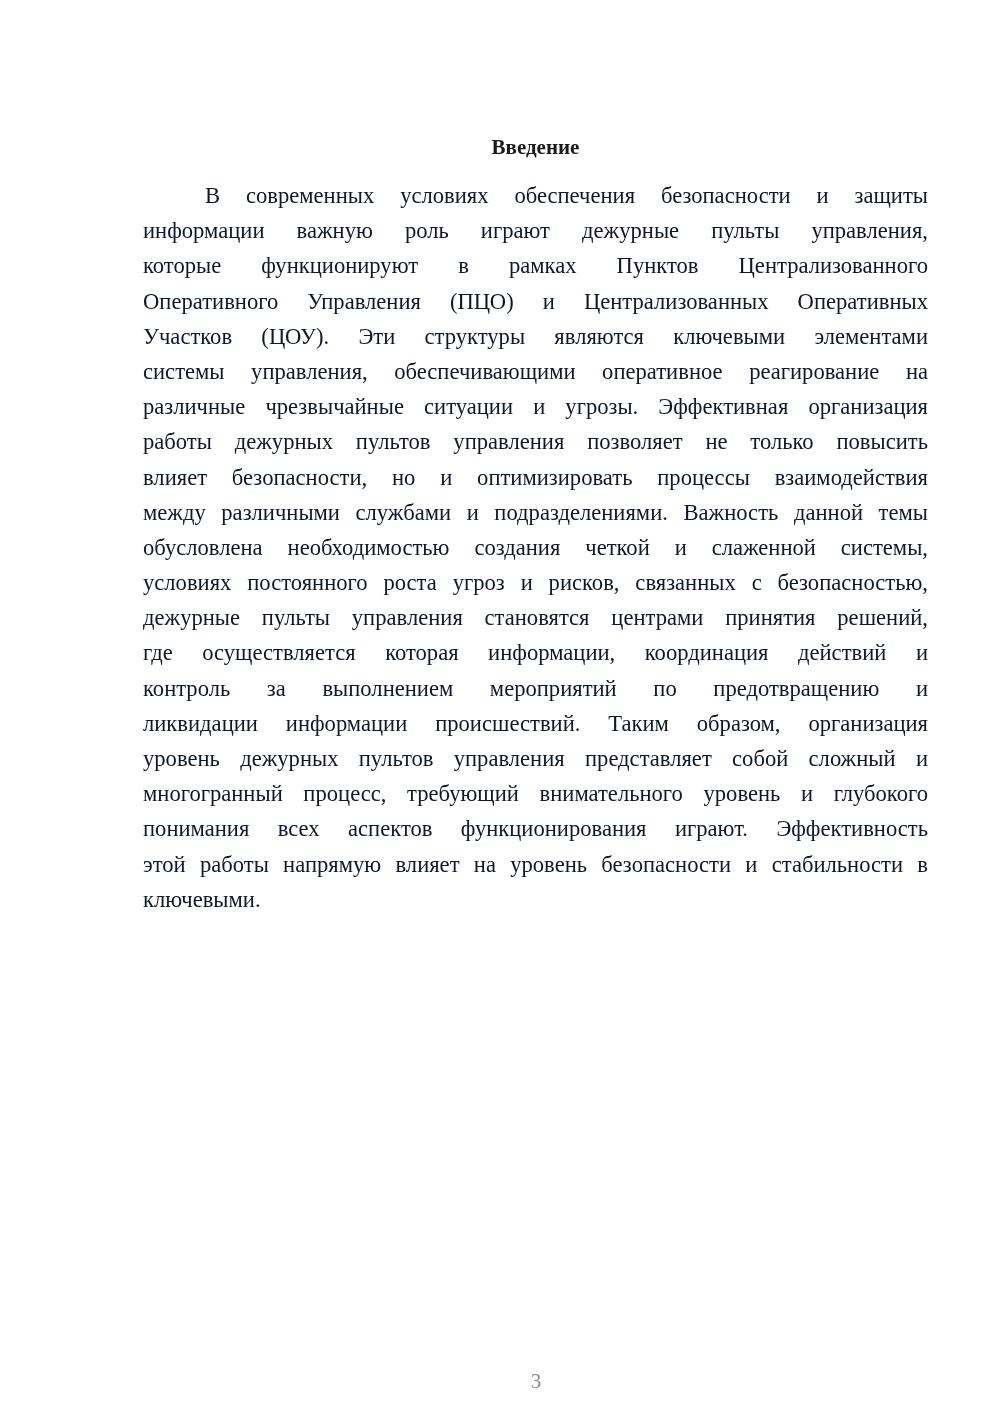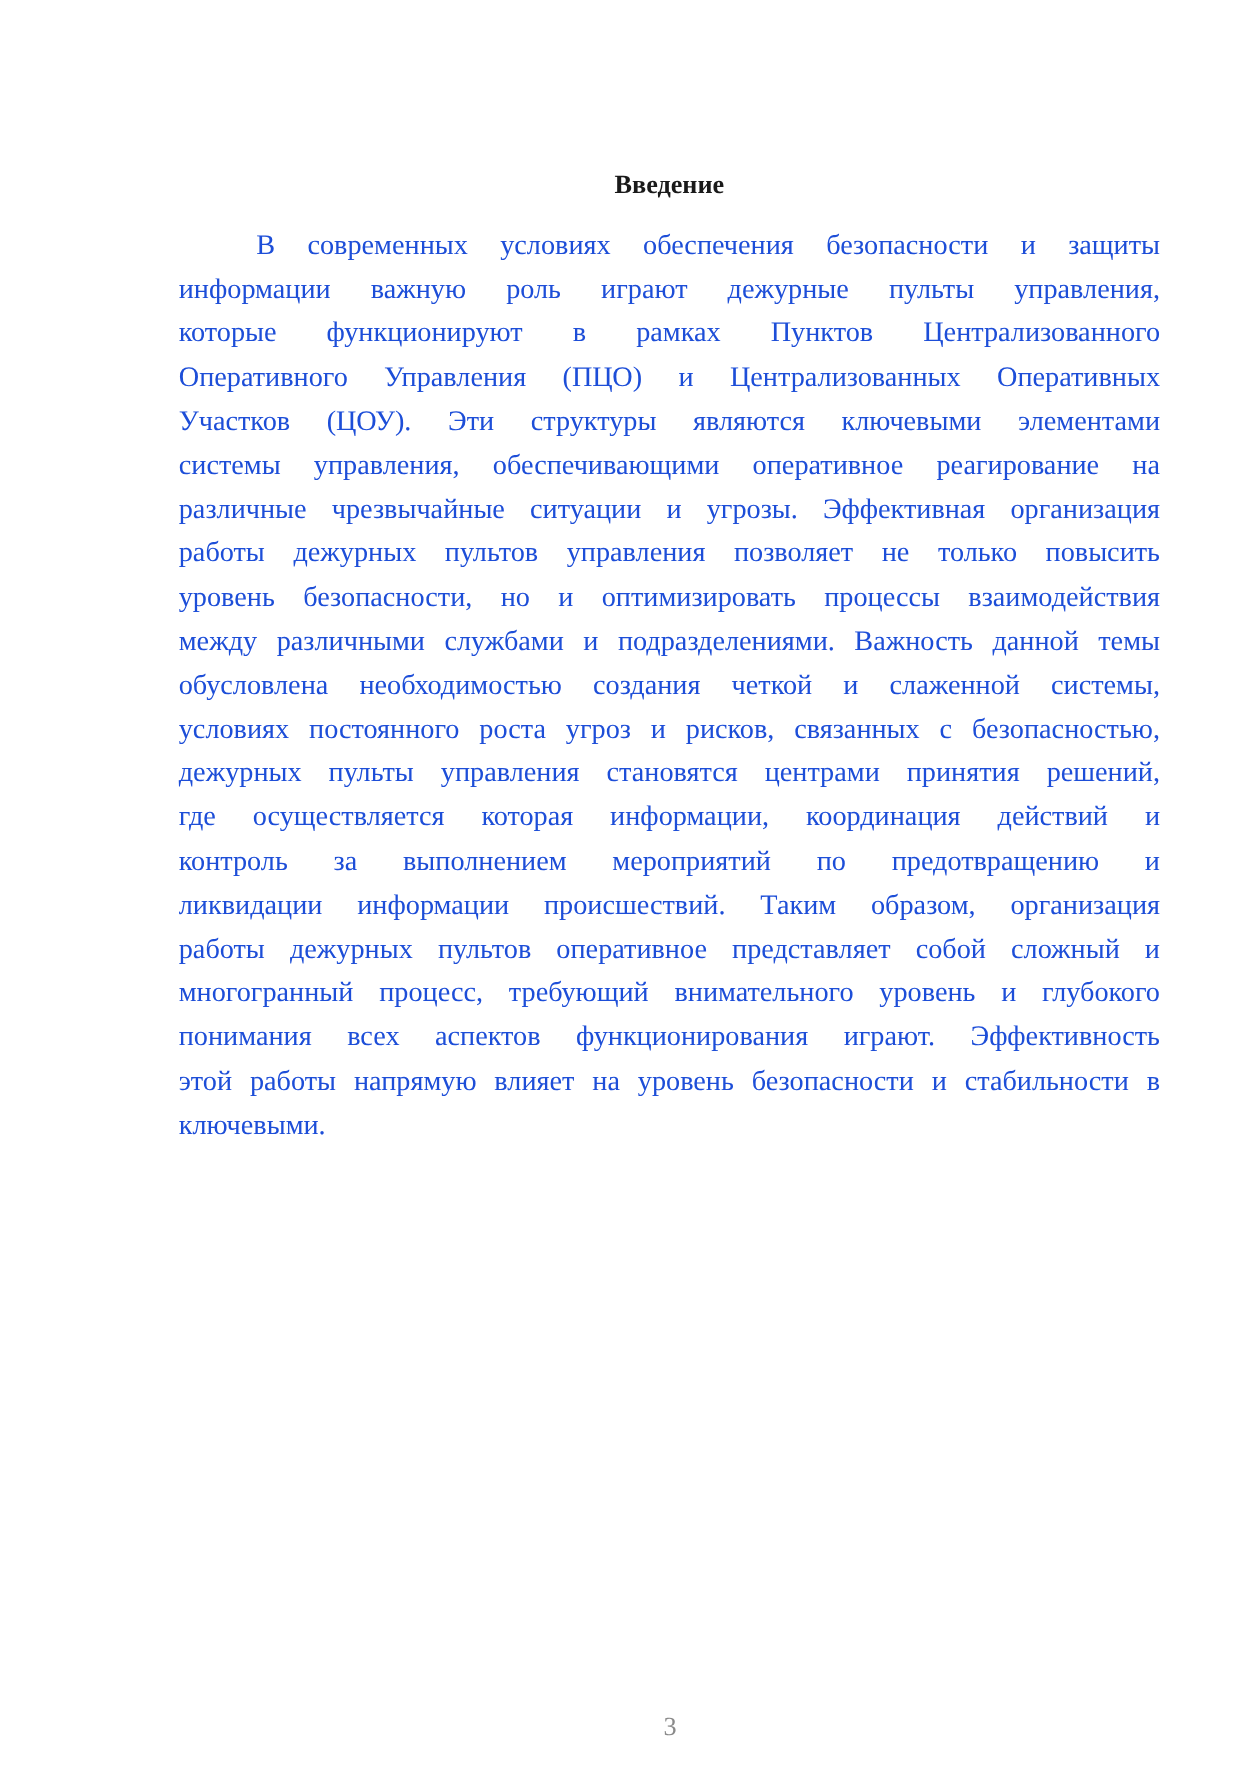--- a/index.html
+++ b/index.html
@@ -36,21 +36,21 @@
       margin: 0;
     }
     .body-text {
       position: absolute;
       left: 143px;
       width: 785px;
       top: 142px;
       font-family: "Liberation Serif", serif;
       font-size: 22.6px;
       line-height: 35.2px;
-      color: #1d4ed8;
+      color: #0f172a;
       margin: 0;
     }
     .line {
       display: block;
       text-align: justify;
       text-align-last: justify;
       white-space: nowrap;
       height: 35.2px;
     }
     .line.indent {
@@ -79,29 +79,29 @@
 
   <p class="body-text">
     <span class="line indent">В современных условиях обеспечения безопасности и защиты</span>
     <span class="line">информации важную роль играют дежурные пульты управления,</span>
     <span class="line">которые функционируют в рамках Пунктов Централизованного</span>
     <span class="line">Оперативного Управления (ПЦО) и Централизованных Оперативных</span>
     <span class="line">Участков (ЦОУ). Эти структуры являются ключевыми элементами</span>
     <span class="line">системы управления, обеспечивающими оперативное реагирование на</span>
     <span class="line">различные чрезвычайные ситуации и угрозы. Эффективная организация</span>
     <span class="line">работы дежурных пультов управления позволяет не только повысить</span>
-    <span class="line">уровень безопасности, но и оптимизировать процессы взаимодействия</span>
+    <span class="line">влияет безопасности, но и оптимизировать процессы взаимодействия</span>
     <span class="line">между различными службами и подразделениями. Важность данной темы</span>
     <span class="line">обусловлена необходимостью создания четкой и слаженной системы,</span>
     <span class="line">условиях постоянного роста угроз и рисков, связанных с безопасностью,</span>
-    <span class="line">дежурных пульты управления становятся центрами принятия решений,</span>
+    <span class="line">дежурные пульты управления становятся центрами принятия решений,</span>
     <span class="line">где осуществляется которая информации, координация действий и</span>
     <span class="line">контроль за выполнением мероприятий по предотвращению и</span>
     <span class="line">ликвидации информации происшествий. Таким образом, организация</span>
-    <span class="line">работы дежурных пультов оперативное представляет собой сложный и</span>
+    <span class="line">уровень дежурных пультов управления представляет собой сложный и</span>
     <span class="line">многогранный процесс, требующий внимательного уровень и глубокого</span>
     <span class="line">понимания всех аспектов функционирования играют. Эффективность</span>
     <span class="line">этой работы напрямую влияет на уровень безопасности и стабильности в</span>
     <span class="line last">ключевыми.</span>
   </p>
 
   <div class="page-number">3</div>
 </div>
 
 </body></html>

